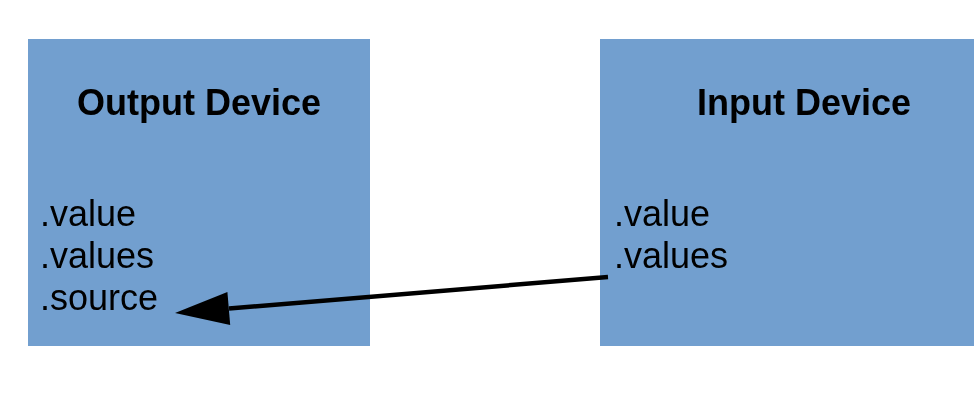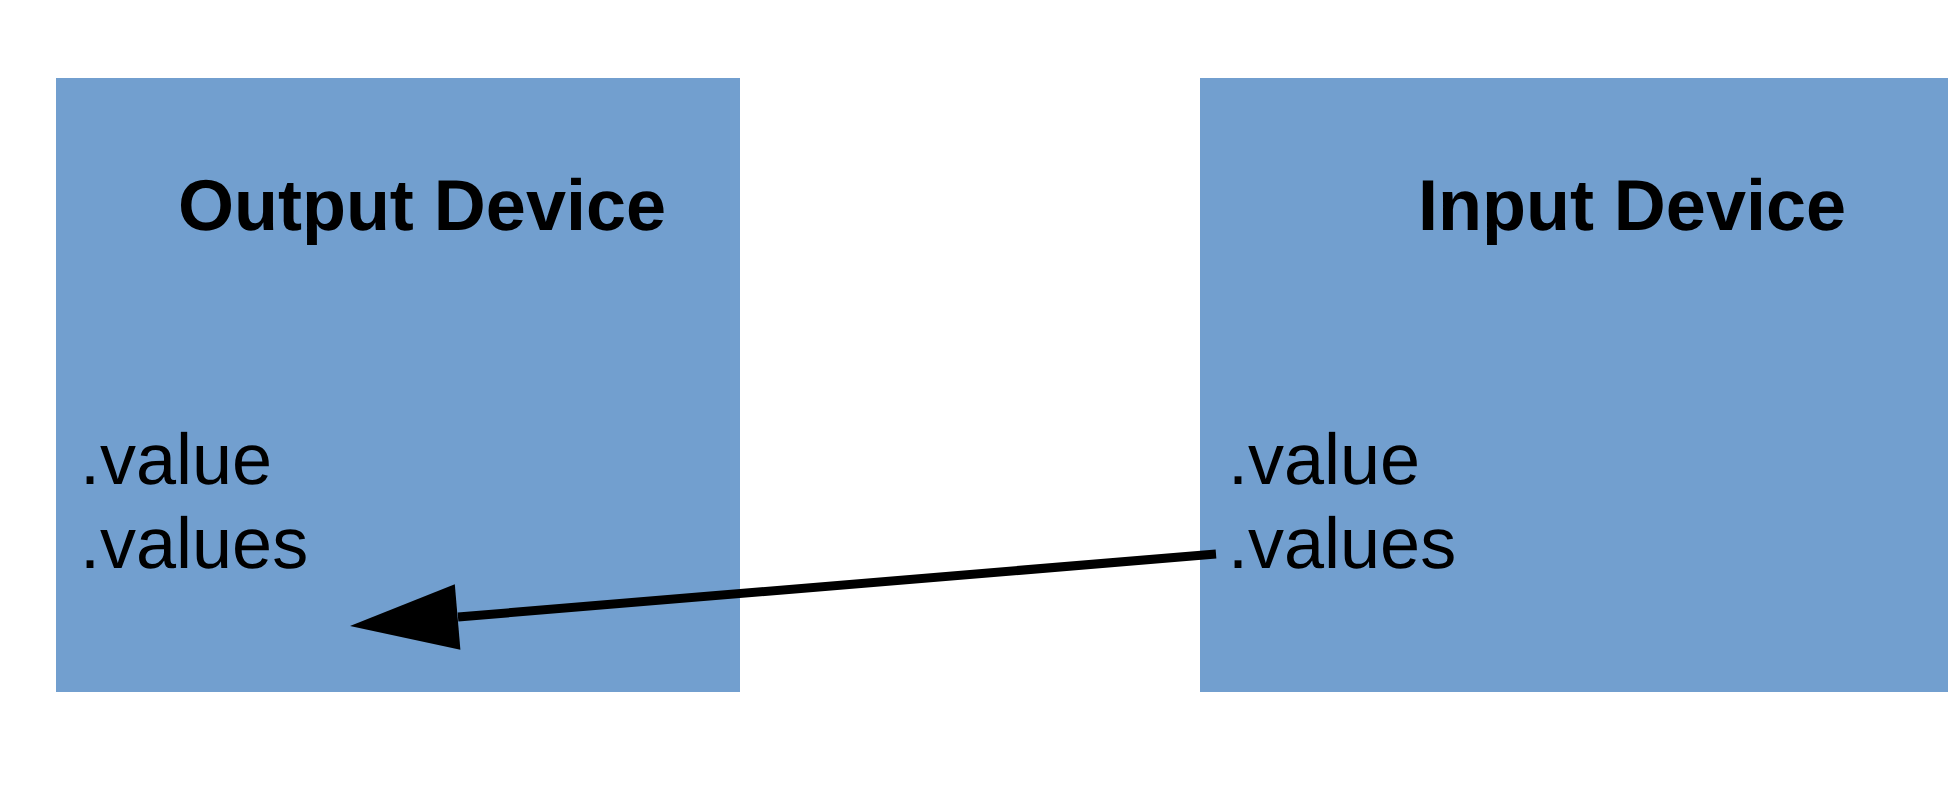--- a/index.html
+++ b/index.html
@@ -22,31 +22,31 @@
     top: 39px;
     height: 307px;
     background: #729fcf;
     color: #000000;
   }
   .device-box.output { left: 28px;  width: 342px; }
   .device-box.input  { left: 600px; width: 408px; }
   .box-title {
     position: absolute;
     top: 43px;
-    left: 12px;
+    left: 0;
     width: 100%;
     text-align: center;
     font-weight: bold;
     font-size: 36px;
     line-height: 42px;
     white-space: nowrap;
   }
   .props {
     position: absolute;
-    top: 170px;
+    top: 154px;
     font-size: 36px;
     line-height: 42px;
     white-space: nowrap;
   }
   .device-box.output .props { left: 12px; }
   .device-box.input  .props { left: 14px; }
   .arrow-overlay {
     position: absolute;
     left: 0;
     top: 0;
@@ -58,20 +58,21 @@
 </head>
 <body>
 
 <div class="canvas">
 
   <div class="device-box output">
     <div class="box-title">Output Device</div>
     <div class="props">
       <div>.value</div>
       <div>.values</div>
+      <div>.source</div>
     </div>
   </div>
 
   <div class="device-box input">
     <div class="box-title">Input Device</div>
     <div class="props">
       <div>.value</div>
       <div>.values</div>
     </div>
   </div>

